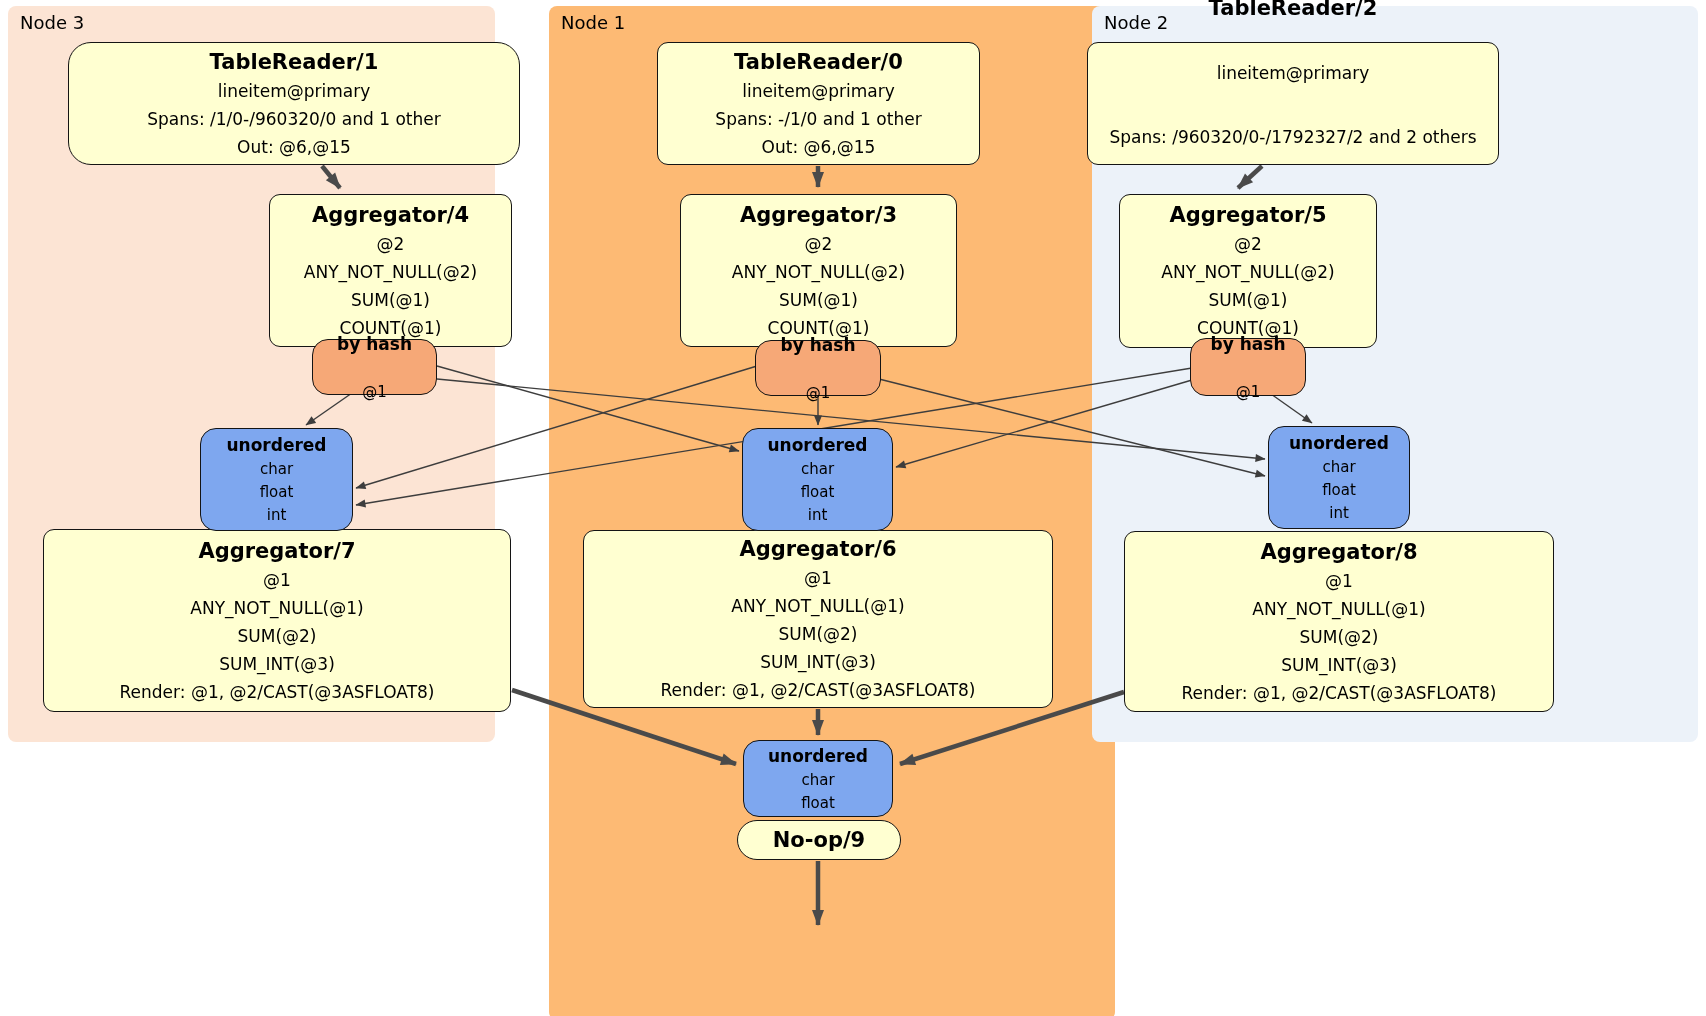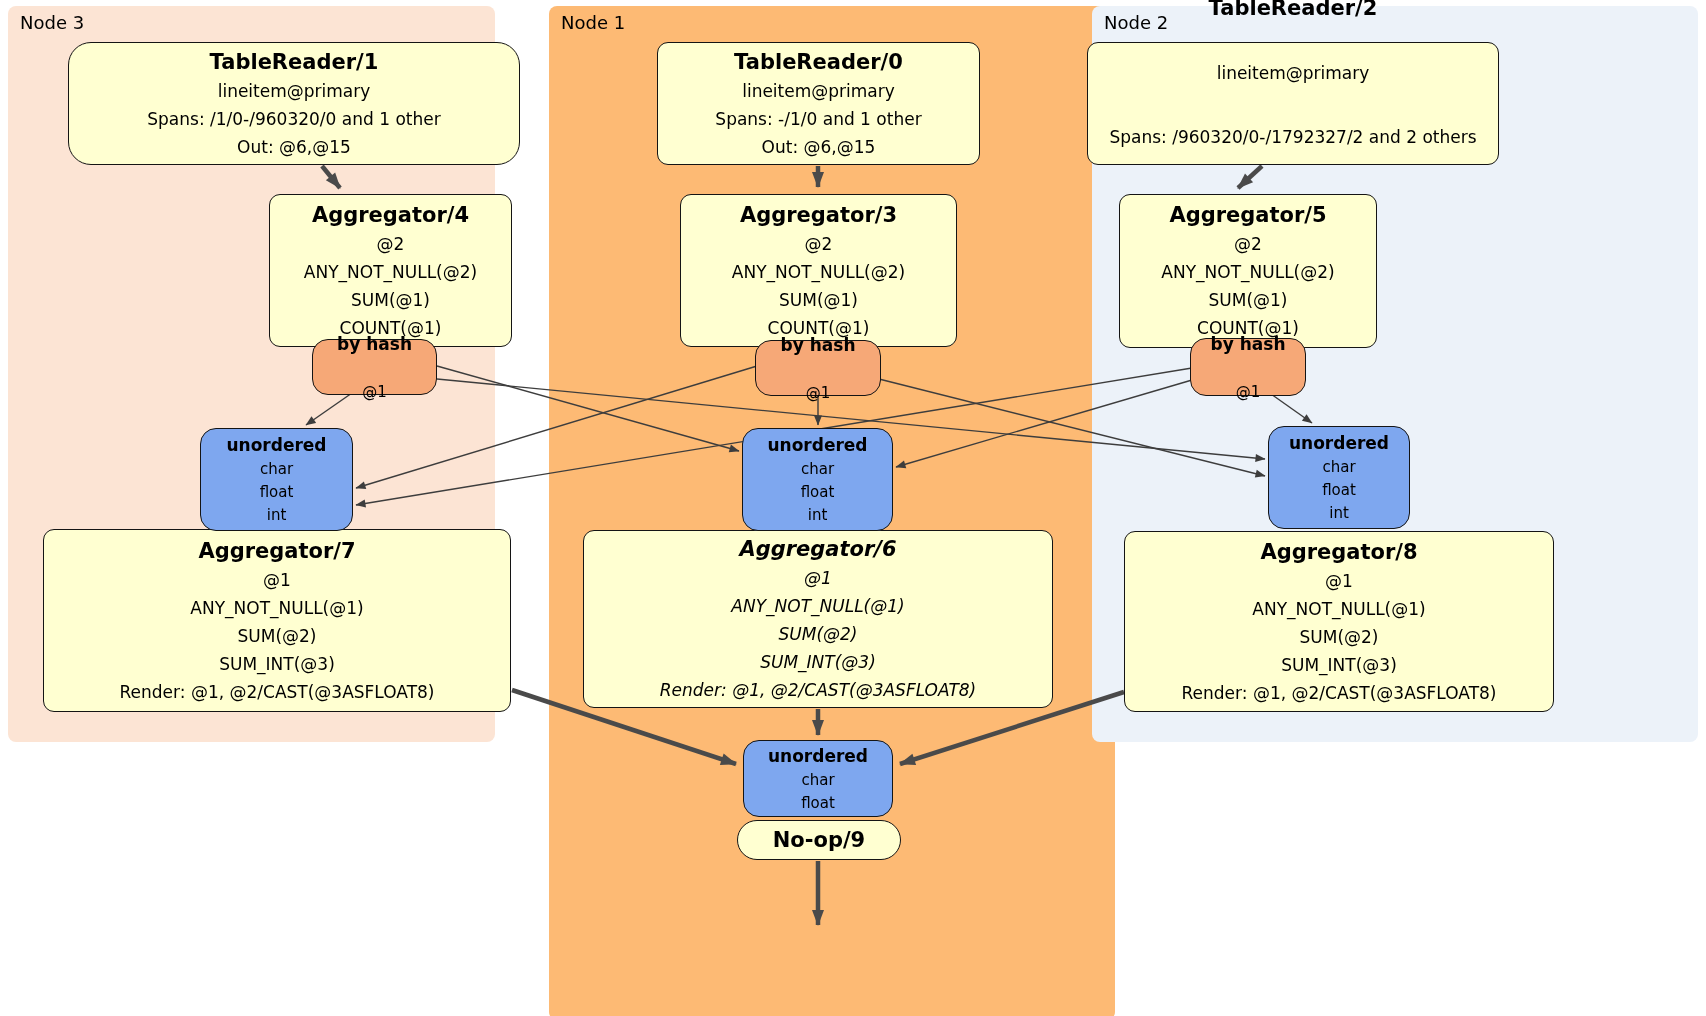--- a/index.html
+++ b/index.html
@@ -111,21 +111,21 @@
     <div class="bl">Spans: -/1/0 and 1 other</div>
     <div class="bl">Out: @6,@15</div>
   </div>
   <div class="box proc" style="left:680px;top:194px;width:277px;height:153px;">
     <div class="bt">Aggregator/3</div>
     <div class="bl">@2</div>
     <div class="bl">ANY_NOT_NULL(@2)</div>
     <div class="bl">SUM(@1)</div>
     <div class="bl">COUNT(@1)</div>
   </div>
-  <div class="box proc" style="left:583px;top:530px;width:470px;height:178px;font-style:italic;">
+  <div class="box proc" style="left:583px;top:530px;width:470px;height:178px;">
     <div class="bt">Aggregator/6</div>
     <div class="bl">@1</div>
     <div class="bl">ANY_NOT_NULL(@1)</div>
     <div class="bl">SUM(@2)</div>
     <div class="bl">SUM_INT(@3)</div>
     <div class="bl">Render: @1, @2/CAST(@3ASFLOAT8)</div>
   </div>
   <div class="box router" style="left:755px;top:340px;width:126px;height:56px;">
     <div class="rt">by hash</div>
     <div class="rl">@1</div>

